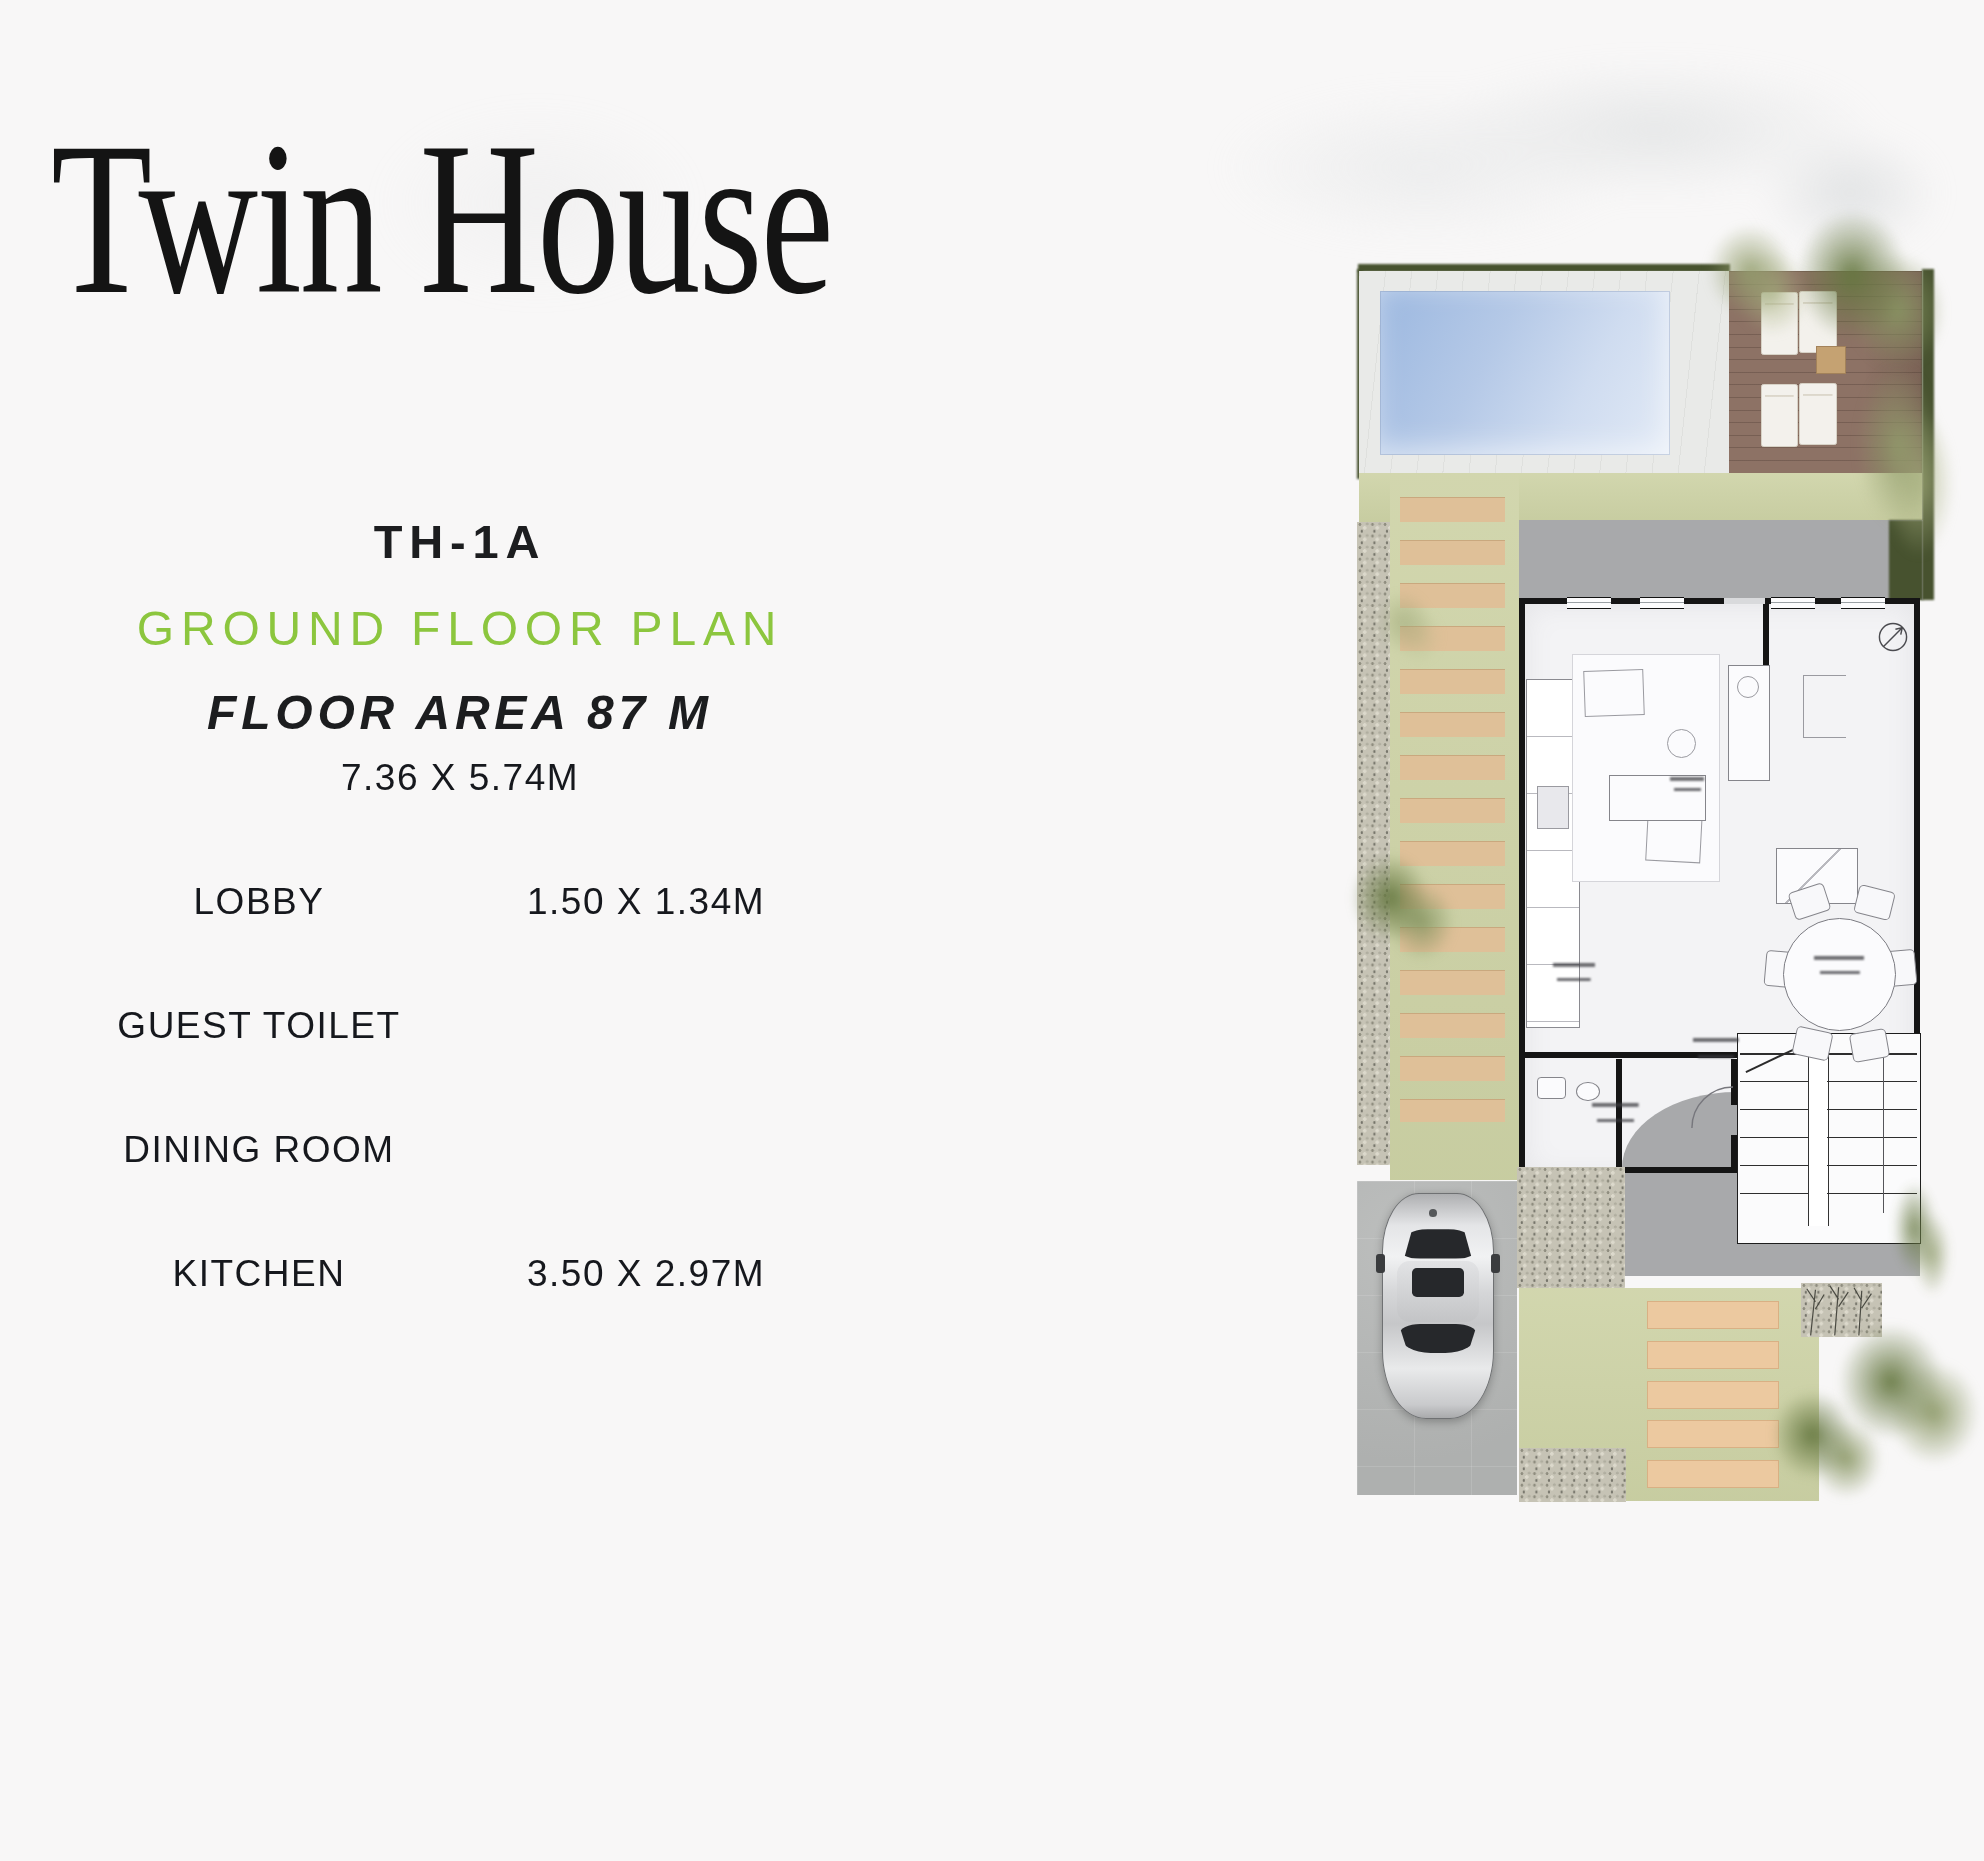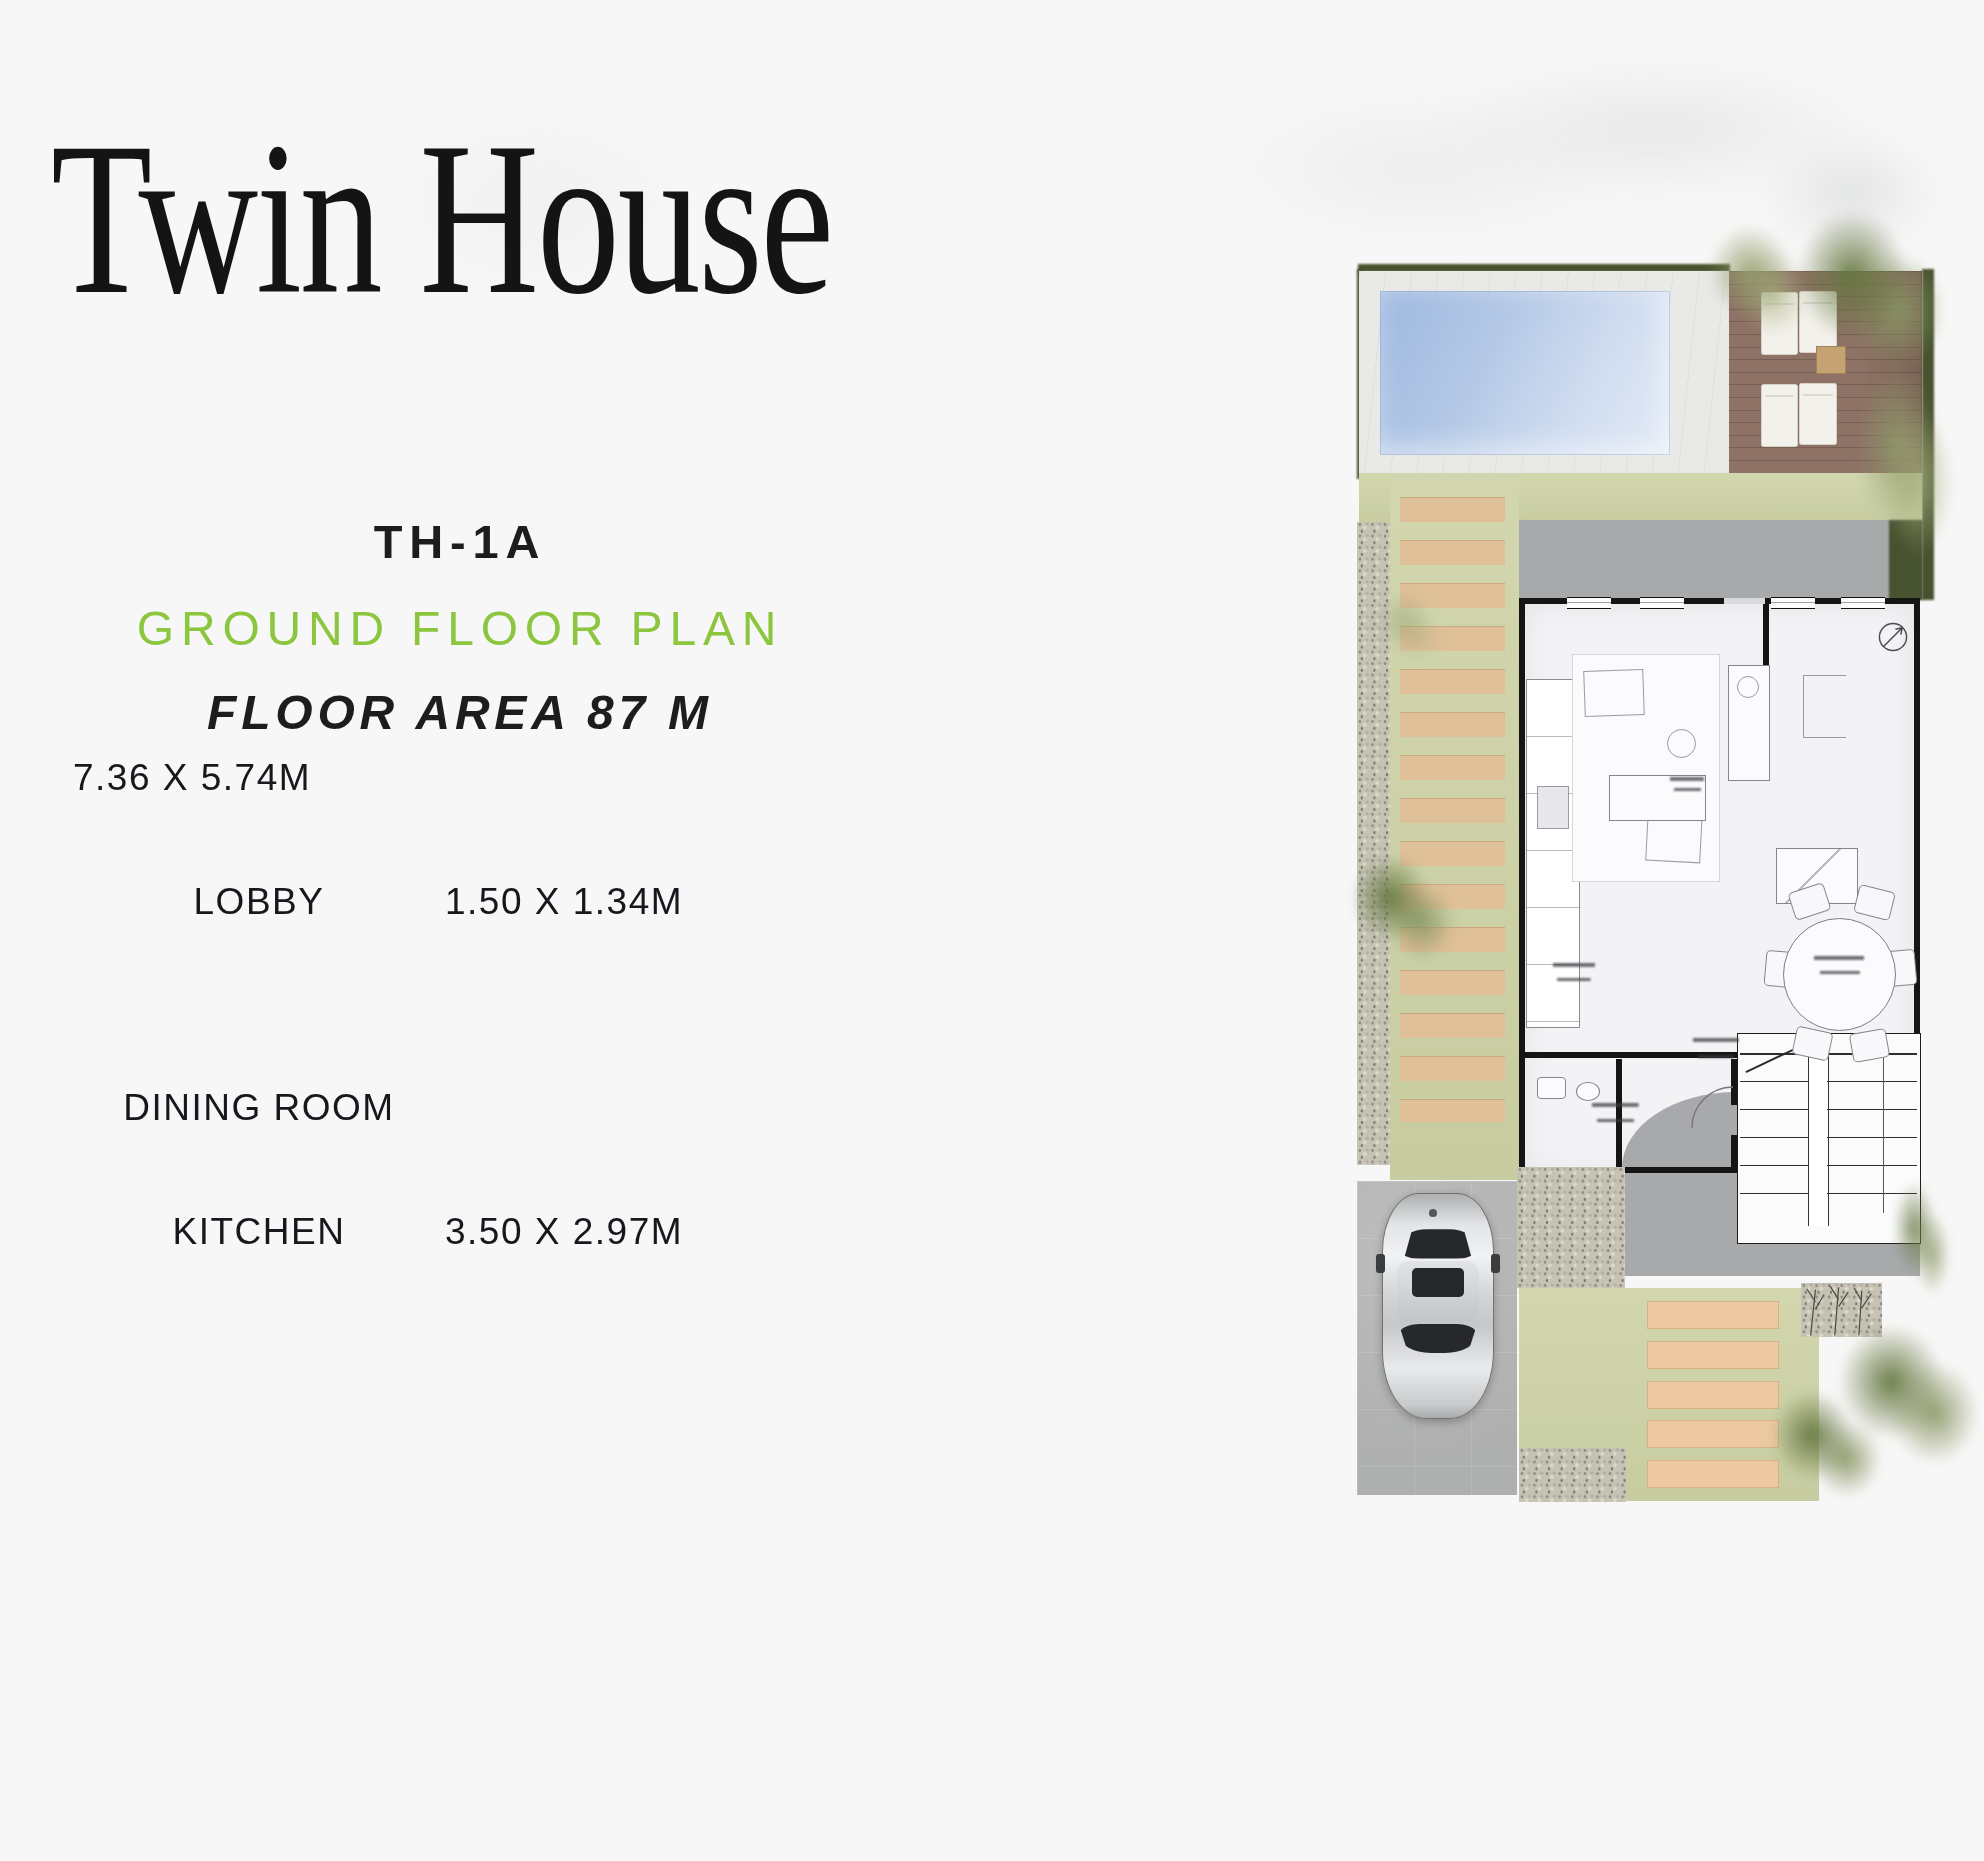--- a/index.html
+++ b/index.html
@@ -30,21 +30,21 @@
     letter-spacing:-2.9px;transform:scaleX(.76);transform-origin:left top;
     white-space:nowrap;
   }
   .info{position:absolute;left:73px;top:514px;width:774px;text-align:center;}
   .info .unit{font-size:47px;font-weight:700;letter-spacing:6.8px;color:var(--text-dark,#1c1d1f);margin-bottom:32px;}
   .info .subtitle{font-size:48px;font-weight:400;letter-spacing:6.8px;color:var(--accent-green,#8CC63E);margin-bottom:29px;}
   .info .area{font-size:48px;font-weight:700;letter-spacing:4.8px;color:var(--text-dark,#1c1d1f);font-style:italic;}
   .rooms{position:absolute;left:73px;top:757px;width:774px;}
   .room-row{display:flex;align-items:center;margin-bottom:82px;font-size:37px;letter-spacing:1.5px;color:#16181d;}
   .room-label{flex:0 0 372px;text-align:center;}
-  .room-dims{flex:1;text-align:left;}
+  .room-dims{flex:1;text-align:center;}
 
   
   .plan{position:absolute;left:1357px;top:264px;width:578px;height:1238px;}
   .hedge{background:#47522f;filter:blur(1.2px);}
   .pool-deck{background:#e9eae8;
     background-image:repeating-linear-gradient(96deg, rgba(170,172,168,.16) 0 1px, transparent 1px 26px);}
   .pool{background:linear-gradient(118deg, var(--pool-blue,#9CB8E0) 0%, #b5c9e7 38%, #cfdcf0 68%, #e2eaf6 100%);
     box-shadow:inset 0 0 0 1px rgba(125,146,180,.35), inset -4.8px -6.8px 29px rgba(255,255,255,.55);}
   .wood-deck{background:var(--wood-deck-brown,#8D7265);
     background-image:
@@ -123,20 +123,21 @@
 
   <section class="rooms">
     <div class="room-row">
       <div class="room-dims">7.36 X 5.74M</div>
     </div>
     <div class="room-row">
       <div class="room-label">LOBBY</div>
       <div class="room-dims">1.50 X 1.34M</div>
     </div>
     <div class="room-row">
+      <div class="room-label">GUEST TOILET</div>
     </div>
     <div class="room-row">
       <div class="room-label">DINING ROOM</div>
     </div>
     <div class="room-row">
       <div class="room-label">KITCHEN</div>
       <div class="room-dims">3.50 X 2.97M</div>
     </div>
   </section>
 

